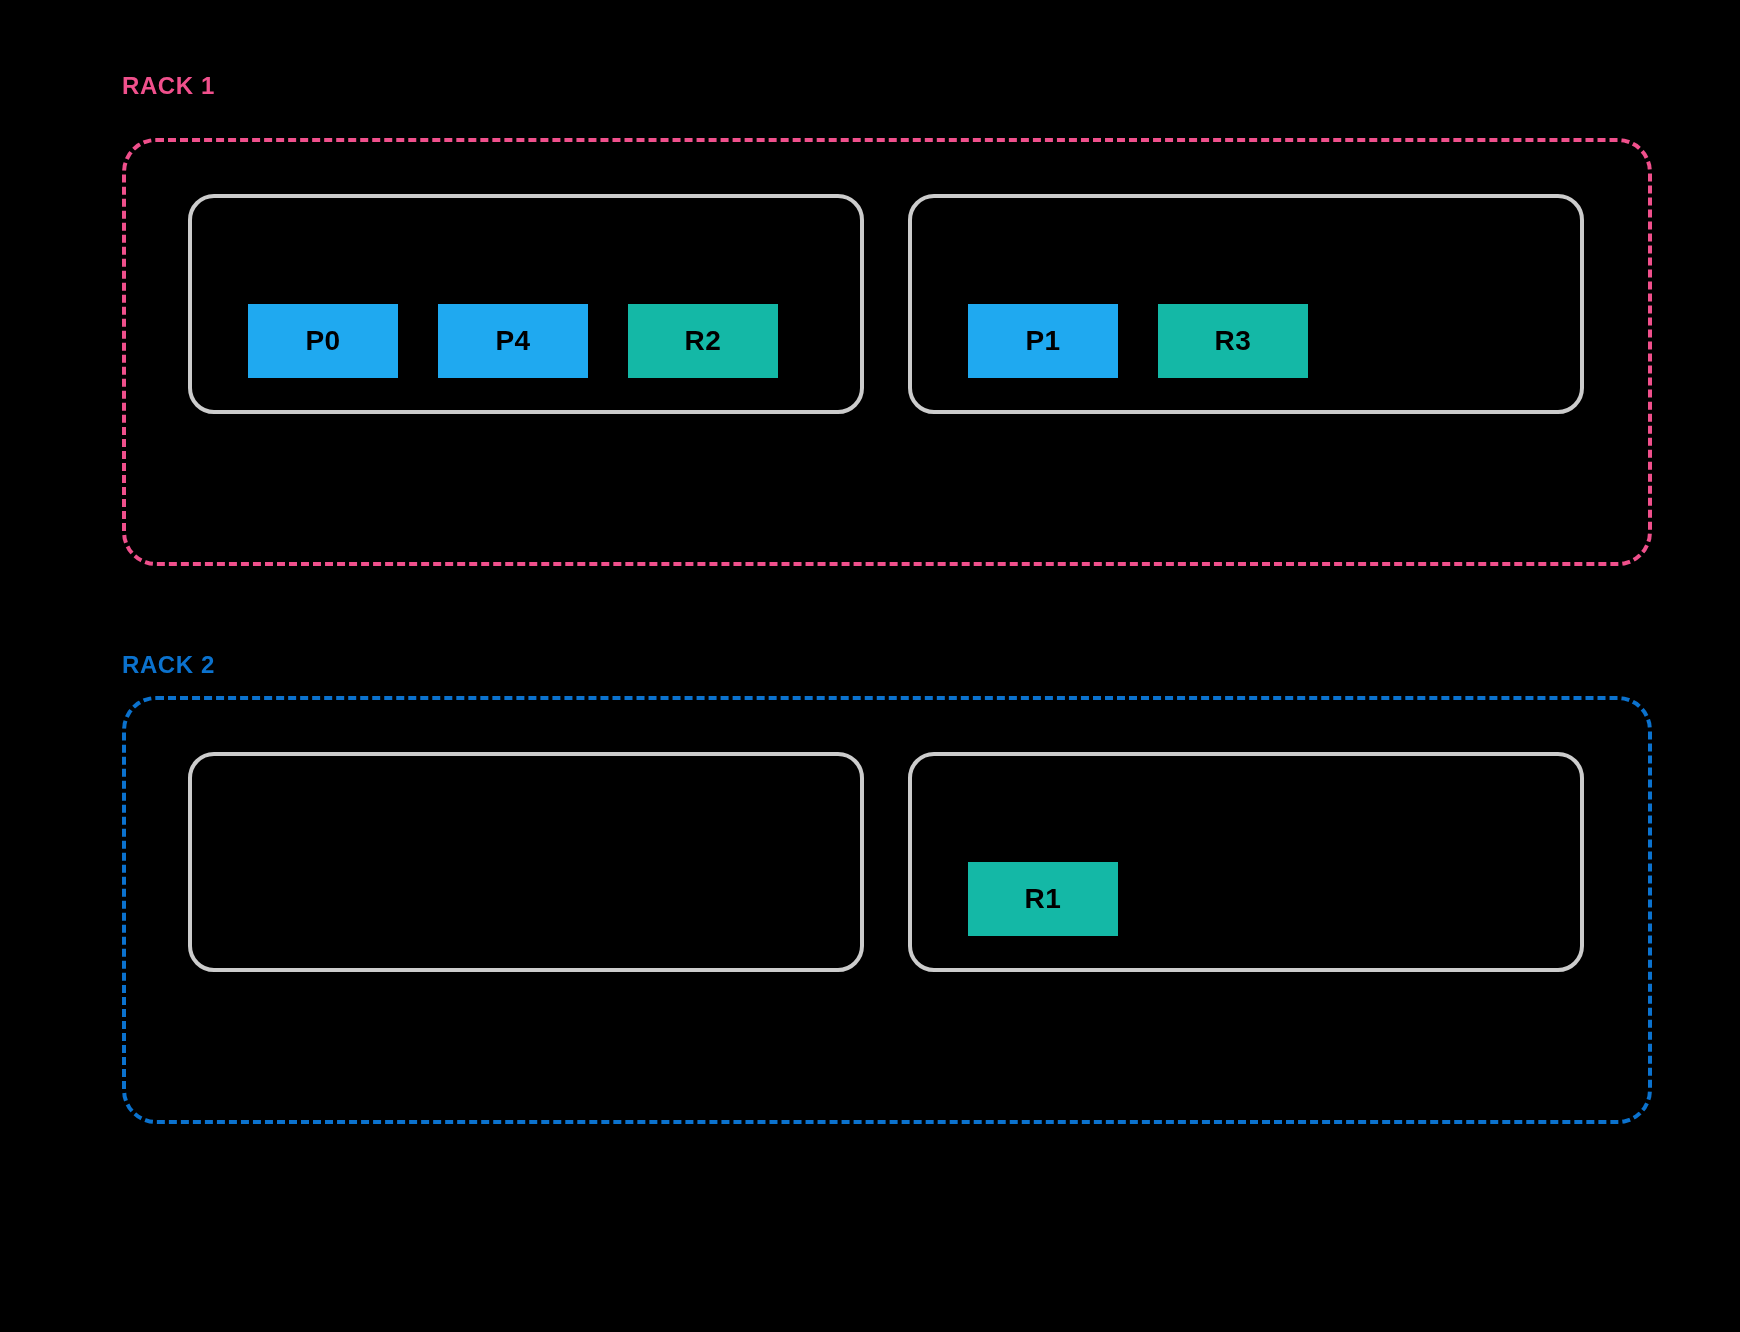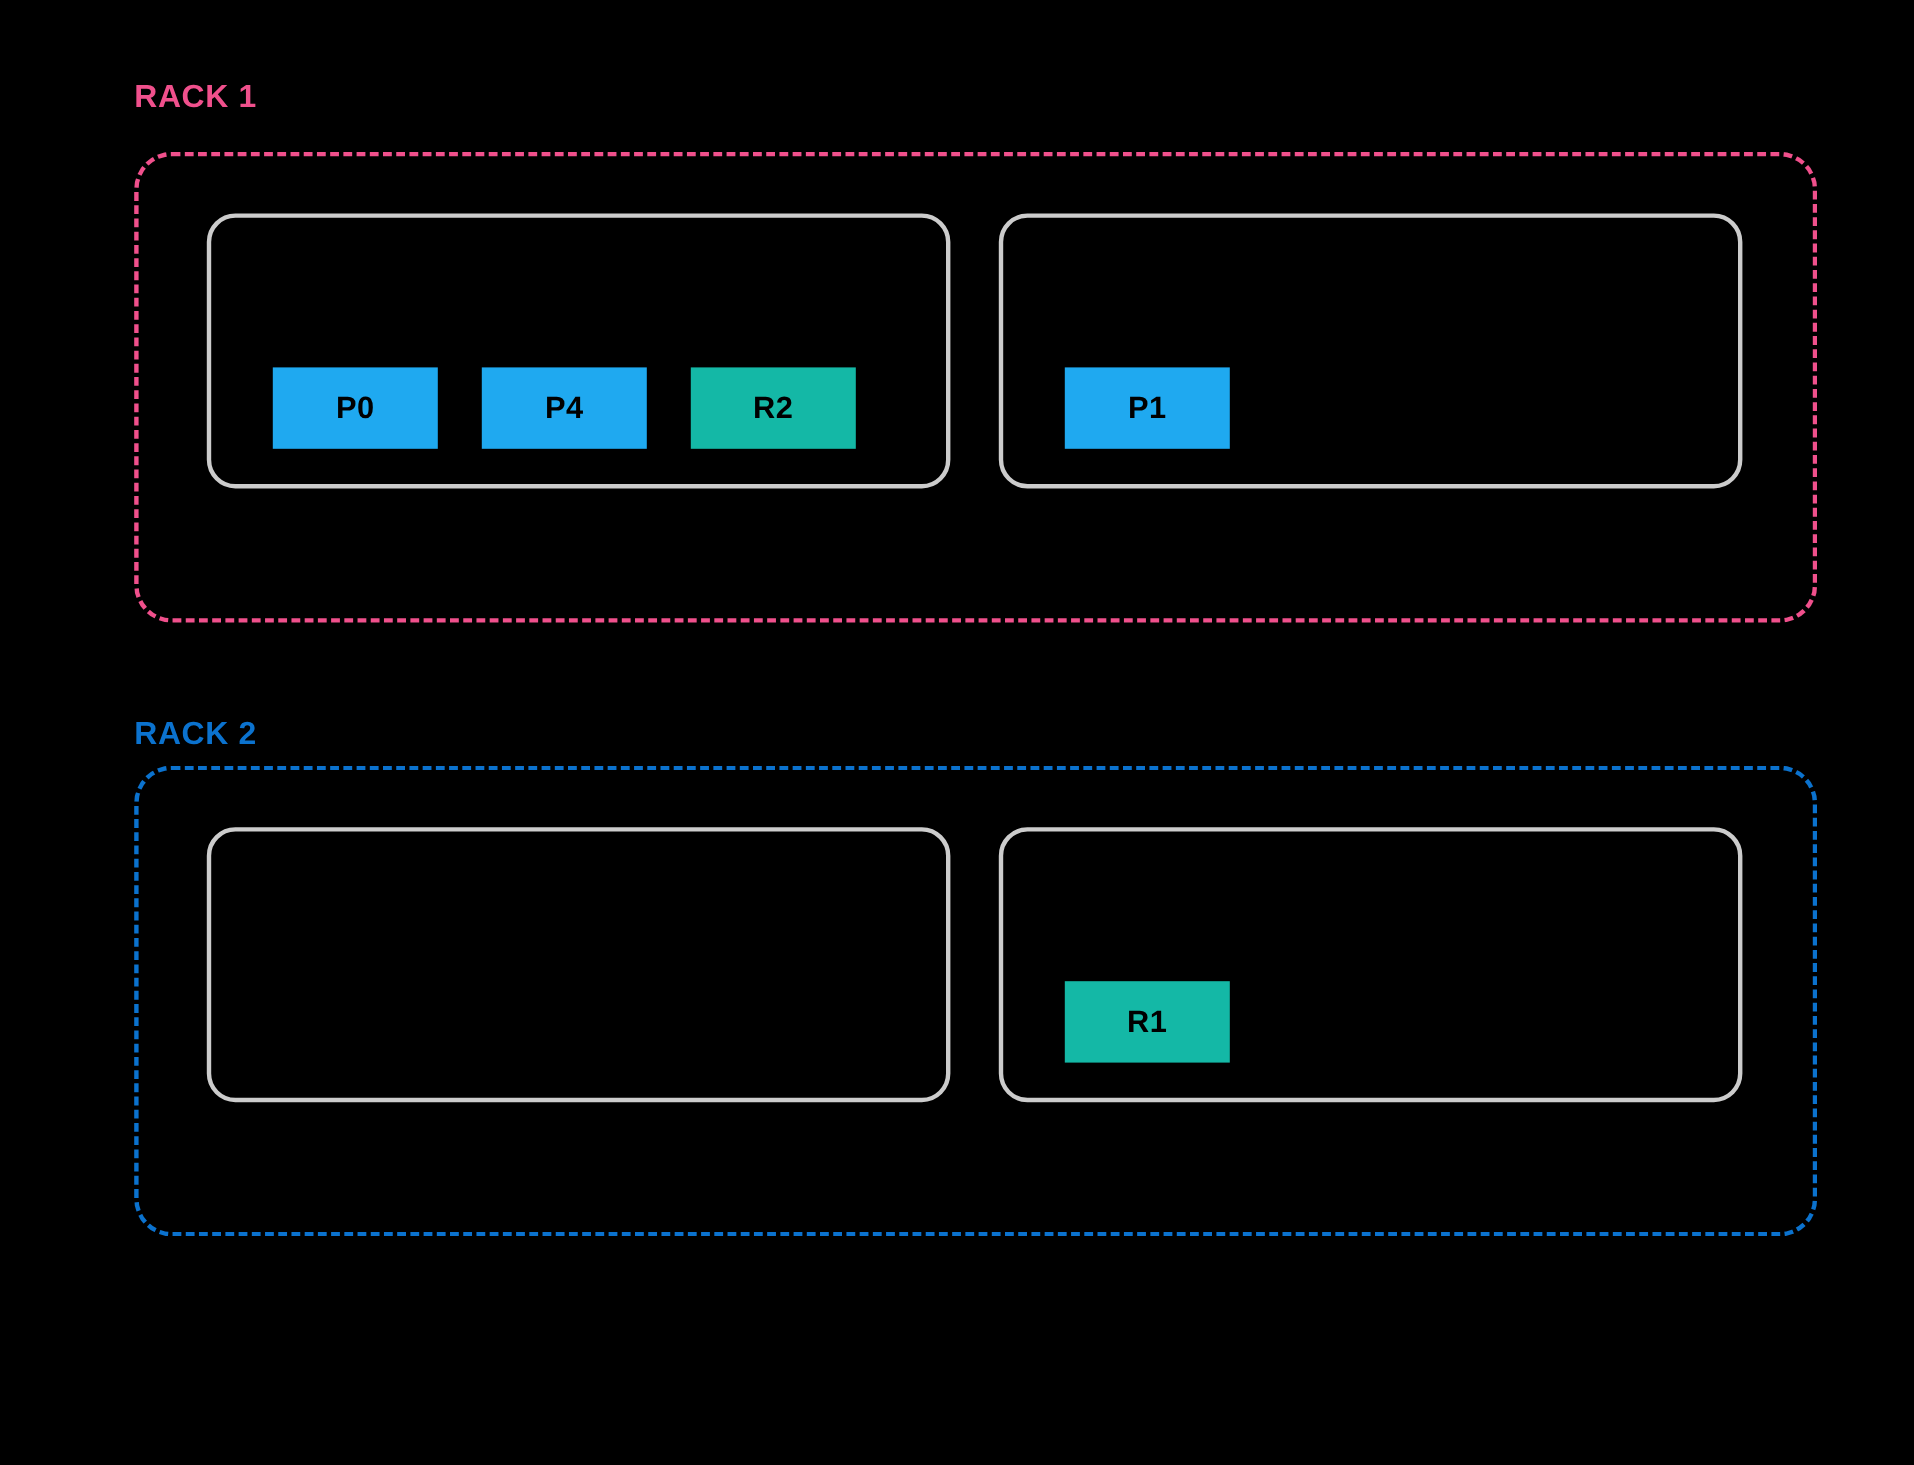--- a/index.html
+++ b/index.html
@@ -26,21 +26,21 @@
   .rack-group {
     position: absolute;
   }
   #rack-1-group { left: 0px;  top: 60px; }
   #rack-2-group { left: 0px;  top: 618px; }
 
   .rack-label {
     position: absolute;
     left: 122px;
     top: 14px;
-    font-size: 29px;
+    font-size: 24px;
     font-weight: bold;
     letter-spacing: 0.6px;
     line-height: 1;
     white-space: nowrap;
   }
   #rack-1-group .rack-label { color: #F0508C; }
   #rack-2-group .rack-label { color: #0B72CE; margin-top: 21px; }
 
   .rack-box {
     position: absolute;
@@ -55,21 +55,21 @@
     border: 4px dashed #F0508C;
   }
   #rack-2-box {
     border: 4px dashed #0B72CE;
   }
 
   
   .node-box {
     position: absolute;
     top: 52px;
-    height: 250px;
+    height: 220px;
     box-sizing: border-box;
     border: 4px solid #CCCCCC;
     border-radius: 26px;
   }
   .node-box.node-left  { left: 62px;  width: 676px; }
   .node-box.node-right { left: 782px; width: 676px; }
 
   
   .unit-row {
     position: absolute;
@@ -112,20 +112,21 @@
         <div class="unit-row">
           <div class="unit partition">P0</div>
           <div class="unit partition">P4</div>
           <div class="unit replica">R2</div>
         </div>
       </div>
 
       <div class="node-box node-right">
         <div class="unit-row">
           <div class="unit partition">P1</div>
+          <div class="unit replica">R3</div>
         </div>
       </div>
 
     </div>
   </div>
 
   <div class="rack-group" id="rack-2-group">
 
     <div class="rack-label">RACK 2</div>
 

